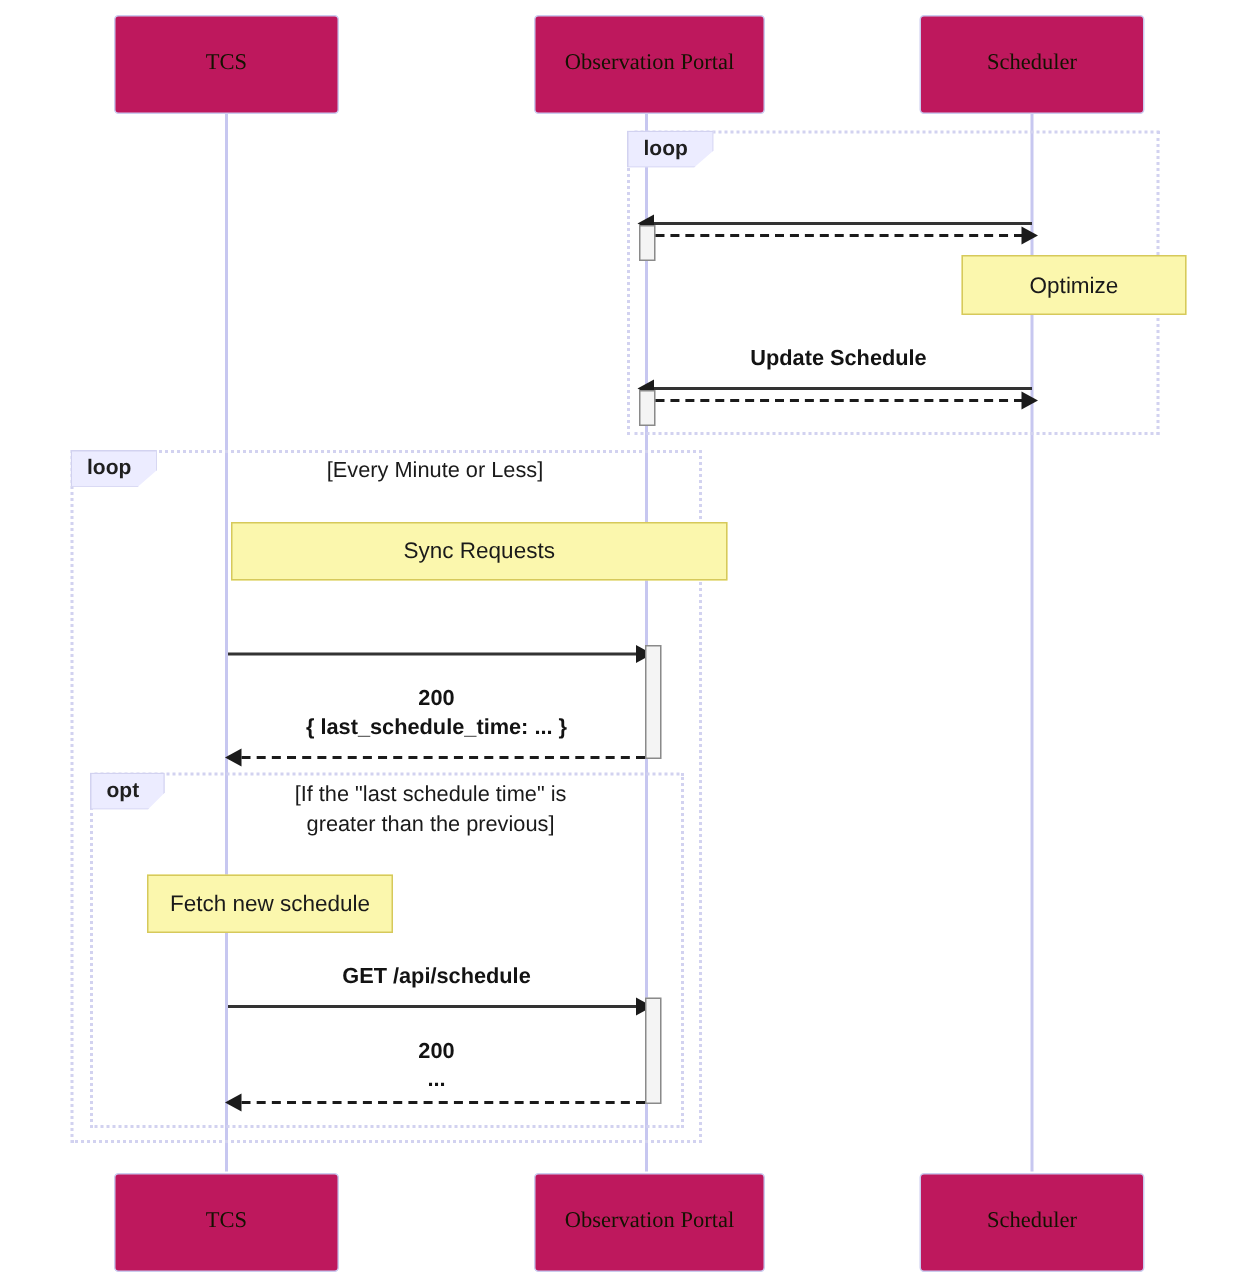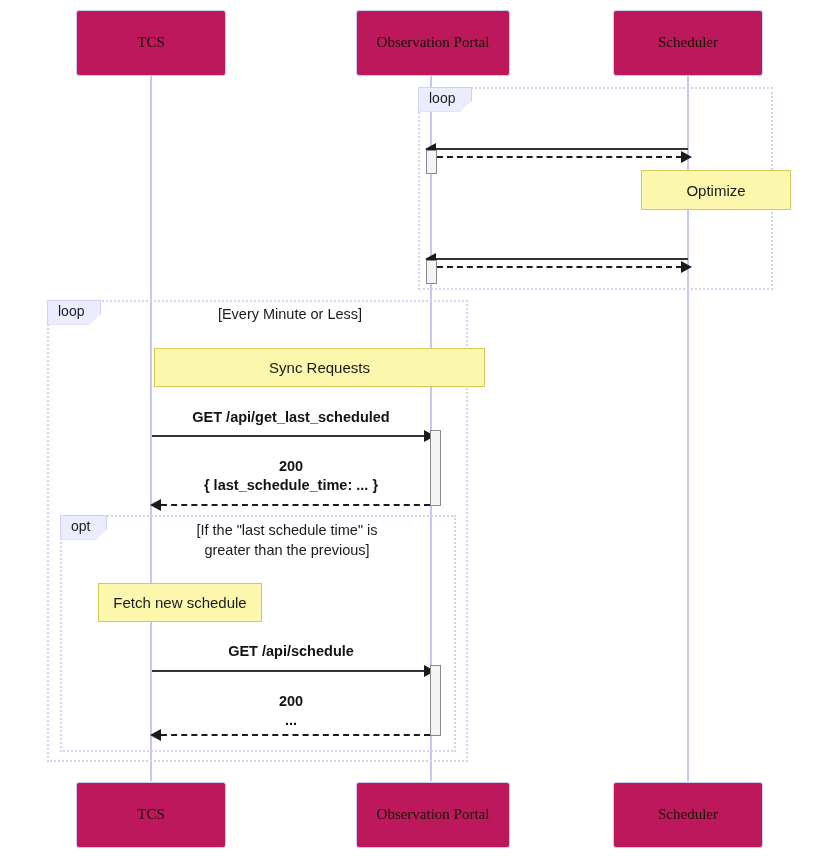--- a/index.html
+++ b/index.html
@@ -44,21 +44,21 @@
     position: absolute;
     border: 2px dotted #D2D2F0;
     background: transparent;
   }
   .frame-label {
     position: absolute;
     background: #ECECFF;
     border: 1px solid #D2D2F0;
     font-family: "Liberation Sans", sans-serif;
     font-size: 14px;
-    font-weight: 400;
+    font-weight: 700;
     color: #1f1f1f;
     padding: 2px 16px 3px 10px;
     line-height: 1.25;
     -webkit-clip-path: polygon(0 0, 100% 0, 100% 55%, 78% 100%, 0 100%);
     clip-path: polygon(0 0, 100% 0, 100% 55%, 78% 100%, 0 100%);
   }
   .frame-condition {
     position: absolute;
     font-family: "Liberation Sans", sans-serif;
     font-size: 14.5px;
@@ -153,43 +153,43 @@
 
   <div class="activation" style="left:426px; top:150px; height:24px;"></div>
 
   <div class="arrow-line dashed" style="left:437px; top:156px; width:245px;"></div>
   <div class="arrow-head right" style="left:681px; top:151px;"></div>
 
   <div class="note" style="left:613px; top:170px; width:150px; height:40px;">
     <span>Optimize</span>
   </div>
 
+  <div class="msg-label" style="left:430px; top:230px; width:258px;">
+    <span>Update Schedule</span>
+  </div>
   <div class="arrow-line" style="left:435px; top:258px; width:253px;"></div>
   <div class="arrow-head left" style="left:425px; top:253px;"></div>
 
   <div class="activation" style="left:426px; top:260px; height:24px;"></div>
 
   <div class="arrow-line dashed" style="left:437px; top:266px; width:245px;"></div>
   <div class="arrow-head right" style="left:681px; top:261px;"></div>
 
   <div class="frame" style="left:47px; top:300px; width:421px; height:462px;"></div>
   <div class="frame-label" style="left:47px; top:300px;">
     <span>loop</span>
   </div>
   <div class="frame-condition" style="left:150px; top:305px; width:244px;padding-left:36px;">
     <span>[Every Minute or Less]</span>
   </div>
 
   <div class="note" style="left:126px; top:348px; width:331px; height:39px;">
     <span>Sync Requests</span>
   </div>
 
-  <div class="msg-label" style="left:151px; top:408px; width:280px;">
-    <span>GET /api/get_last_scheduled</span>
-  </div>
   <div class="arrow-line" style="left:152px; top:435px; width:275px;"></div>
   <div class="arrow-head right" style="left:424px; top:430px;"></div>
 
   <div class="activation" style="left:430px; top:430px; height:76px;"></div>
 
   <div class="msg-label" style="left:151px; top:457px; width:280px;">
     <span>200</span><br>
     <span>{ last_schedule_time: ... }</span>
   </div>
   <div class="arrow-line dashed" style="left:161px; top:504px; width:269px;"></div>

